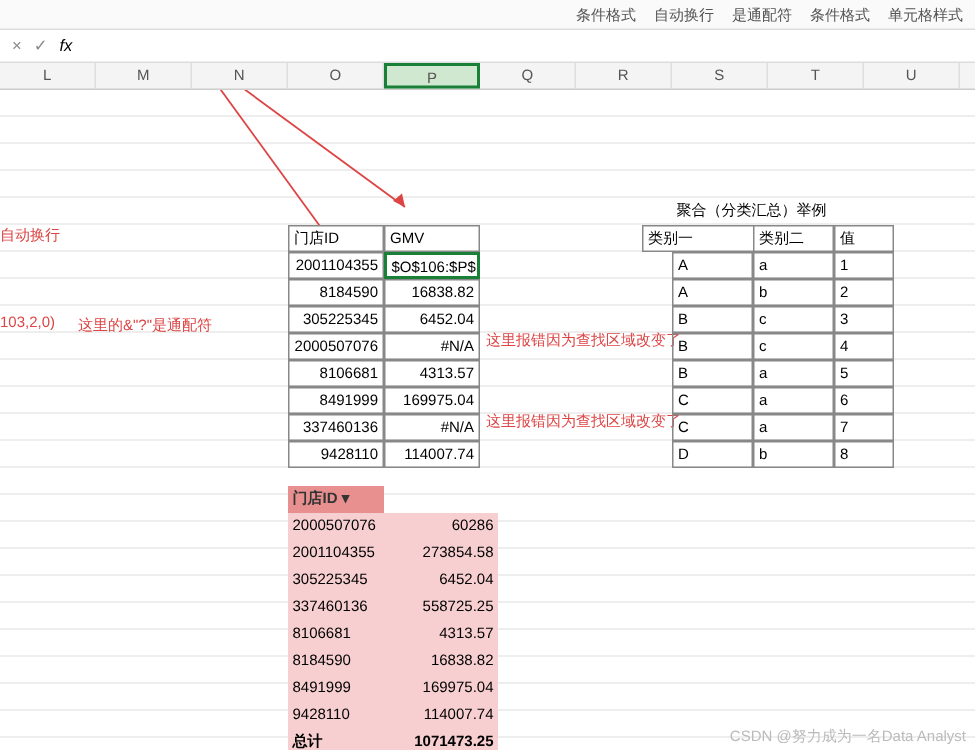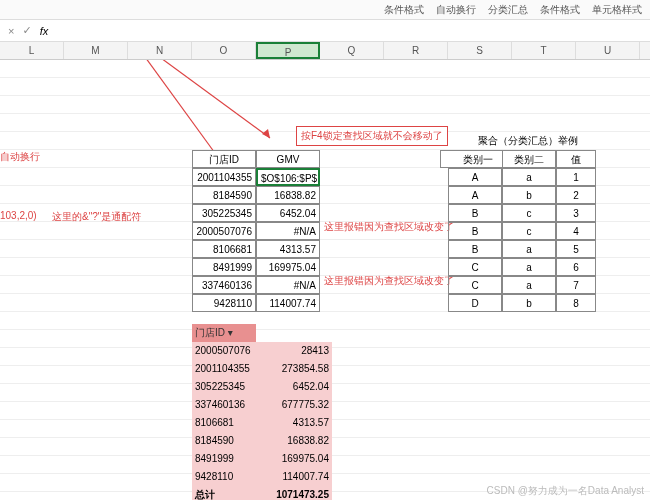--- a/index.html
+++ b/index.html
@@ -10,40 +10,40 @@
 .fx-x{color:#888;padding:0 4px;cursor:pointer}
 .fx-l{font-style:italic;padding:0 4px}
 .fml{font-family:Consolas,monospace;color:#333;position:relative}
 .fml .circ{position:absolute;border:1.5px solid #d44;border-radius:50%;pointer-events:none}
 .colhdr{display:flex;height:18px;background:#f4f4f4;border-bottom:1px solid #ccc}
 .ch{flex:0 0 64px;border-right:1px solid #ddd;text-align:center;line-height:18px;font-size:10px;color:#555}
 .ch.sel{background:#d0e8d0}
 .grid{position:relative;height:440px;background:repeating-linear-gradient(to bottom,#fff 0,#fff 17px,#eee 17px,#eee 18px),repeating-linear-gradient(to right,transparent 0,transparent 63px,#eee 63px,#eee 64px)}
 .cell{position:absolute;height:18px;line-height:17px;padding:0 3px;font-size:10px;overflow:hidden;white-space:nowrap}
 .r{text-align:right}
-.c{text-align:center}
+.c{text-align:left}
 .bd{border:1px solid #888}
 .hdr{background:#fff;font-weight:500}
 .sel{background:#fff;border:2px solid #1a7f37}
 .pink{background:#f7cfd0}
-.pinkh{background:#e89090;color:#333;font-weight:400}
+.pinkh{background:#e89090;color:#333;font-weight:700}
 .bold{font-weight:600}
 .redtxt{color:#d00}
 .ann{position:absolute;color:#d44;font-size:10px;white-space:nowrap}
 .annbox{border:1px solid #d44;padding:2px 4px;background:#fff}
 svg.ov{position:absolute;top:0;left:0;pointer-events:none}
 .watermark{position:absolute;bottom:2px;right:6px;color:#bbb;font-size:10px}
 </style>
 </head>
 <body>
 
 <div class="toolbar">
   <span class="tb-item">条件格式</span>
   <span class="tb-item">自动换行</span>
-  <span class="tb-item">分类汇总</span>
+  <span class="tb-item">是通配符</span>
   <span class="tb-item">条件格式</span>
   <span class="tb-item">单元格样式</span>
 </div>
 
 <div class="fbar">
   <span class="fx-x">×</span>
   <span class="fx-x">✓</span>
   <span class="fx-l">fx</span>
 </div>
 
@@ -65,21 +65,20 @@
   <svg class="ov" width="650" height="440">
     <line x1="140" y1="-10" x2="220" y2="100" stroke="#d44" stroke-width="1.2"></line>
     <line x1="150" y1="-10" x2="270" y2="78" stroke="#d44" stroke-width="1.2"></line>
     <polygon points="220,100 214,93 222,92" fill="#d44"></polygon>
     <polygon points="270,78 262,74 268,69" fill="#d44"></polygon>
   </svg>
 
   <div class="ann redtxt" style="left:0;top:90px">自动换行</div>
   <div class="ann redtxt" style="left:0;top:150px">103,2,0)</div>
   <div class="ann redtxt" style="left:52px;top:150px">这里的&amp;"?"是通配符</div>
-  <div class="ann annbox" style="left:296px;top:66px">按F4锁定查找区域就不会移动了</div>
   <div class="ann redtxt" style="left:324px;top:160px">这里报错因为查找区域改变了</div>
   <div class="ann redtxt" style="left:324px;top:214px">这里报错因为查找区域改变了</div>
 
   <div class="cell bd hdr c" style="left:192px;top:90px;width:64px">门店ID</div>
   <div class="cell bd hdr c" style="left:256px;top:90px;width:64px">GMV</div>
   <div id="t1body">
       <div class="cell bd r" style="left:192px;top:108px;width:64px">2001104355</div>
       <div class="cell sel r" style="left:256px;top:108px;width:64px">$O$106:$P$11</div>
       <div class="cell bd r" style="left:192px;top:126px;width:64px">8184590</div>
       <div class="cell bd r" style="left:256px;top:126px;width:64px">16838.82</div>
@@ -91,21 +90,21 @@
       <div class="cell bd r" style="left:256px;top:180px;width:64px">4313.57</div>
       <div class="cell bd r" style="left:192px;top:198px;width:64px">8491999</div>
       <div class="cell bd r" style="left:256px;top:198px;width:64px">169975.04</div>
       <div class="cell bd r" style="left:192px;top:216px;width:64px">337460136</div>
       <div class="cell bd r" style="left:256px;top:216px;width:64px">#N/A</div>
       <div class="cell bd r" style="left:192px;top:234px;width:64px">9428110</div>
       <div class="cell bd r" style="left:256px;top:234px;width:64px">114007.74</div>
     </div>
 
   <div class="cell c" style="left:448px;top:72px;width:160px">聚合（分类汇总）举例</div>
-  <div class="cell bd hdr c" style="left:440px;top:90px;width:76px">类别一</div>
+  <div class="cell bd hdr c" style="left:428px;top:90px;width:76px">类别一</div>
   <div class="cell bd hdr c" style="left:502px;top:90px;width:54px">类别二</div>
   <div class="cell bd hdr c" style="left:556px;top:90px;width:40px">值</div>
   <div id="aggbody">
       <div class="cell bd c" style="left:448px;top:108px;width:54px">A</div>
       <div class="cell bd c" style="left:502px;top:108px;width:54px">a</div>
       <div class="cell bd c" style="left:556px;top:108px;width:40px">1</div>
       <div class="cell bd c" style="left:448px;top:126px;width:54px">A</div>
       <div class="cell bd c" style="left:502px;top:126px;width:54px">b</div>
       <div class="cell bd c" style="left:556px;top:126px;width:40px">2</div>
       <div class="cell bd c" style="left:448px;top:144px;width:54px">B</div>
@@ -124,27 +123,27 @@
       <div class="cell bd c" style="left:502px;top:216px;width:54px">a</div>
       <div class="cell bd c" style="left:556px;top:216px;width:40px">7</div>
       <div class="cell bd c" style="left:448px;top:234px;width:54px">D</div>
       <div class="cell bd c" style="left:502px;top:234px;width:54px">b</div>
       <div class="cell bd c" style="left:556px;top:234px;width:40px">8</div>
     </div>
 
   <div class="cell pinkh" style="left:192px;top:264px;width:64px"><span>门店ID</span> <span>▾</span></div>
   <div id="t2body">
       <div class="cell pink" style="left:192px;top:282px;width:64px">2000507076</div>
-      <div class="cell pink r" style="left:256px;top:282px;width:76px">28413</div>
+      <div class="cell pink r" style="left:256px;top:282px;width:76px">60286</div>
       <div class="cell pink" style="left:192px;top:300px;width:64px">2001104355</div>
       <div class="cell pink r" style="left:256px;top:300px;width:76px">273854.58</div>
       <div class="cell pink" style="left:192px;top:318px;width:64px">305225345</div>
       <div class="cell pink r" style="left:256px;top:318px;width:76px">6452.04</div>
       <div class="cell pink" style="left:192px;top:336px;width:64px">337460136</div>
-      <div class="cell pink r" style="left:256px;top:336px;width:76px">677775.32</div>
+      <div class="cell pink r" style="left:256px;top:336px;width:76px">558725.25</div>
       <div class="cell pink" style="left:192px;top:354px;width:64px">8106681</div>
       <div class="cell pink r" style="left:256px;top:354px;width:76px">4313.57</div>
       <div class="cell pink" style="left:192px;top:372px;width:64px">8184590</div>
       <div class="cell pink r" style="left:256px;top:372px;width:76px">16838.82</div>
       <div class="cell pink" style="left:192px;top:390px;width:64px">8491999</div>
       <div class="cell pink r" style="left:256px;top:390px;width:76px">169975.04</div>
       <div class="cell pink" style="left:192px;top:408px;width:64px">9428110</div>
       <div class="cell pink r" style="left:256px;top:408px;width:76px">114007.74</div>
     </div>
   <div class="cell pink bold" style="left:192px;top:426px;width:64px">总计</div>

